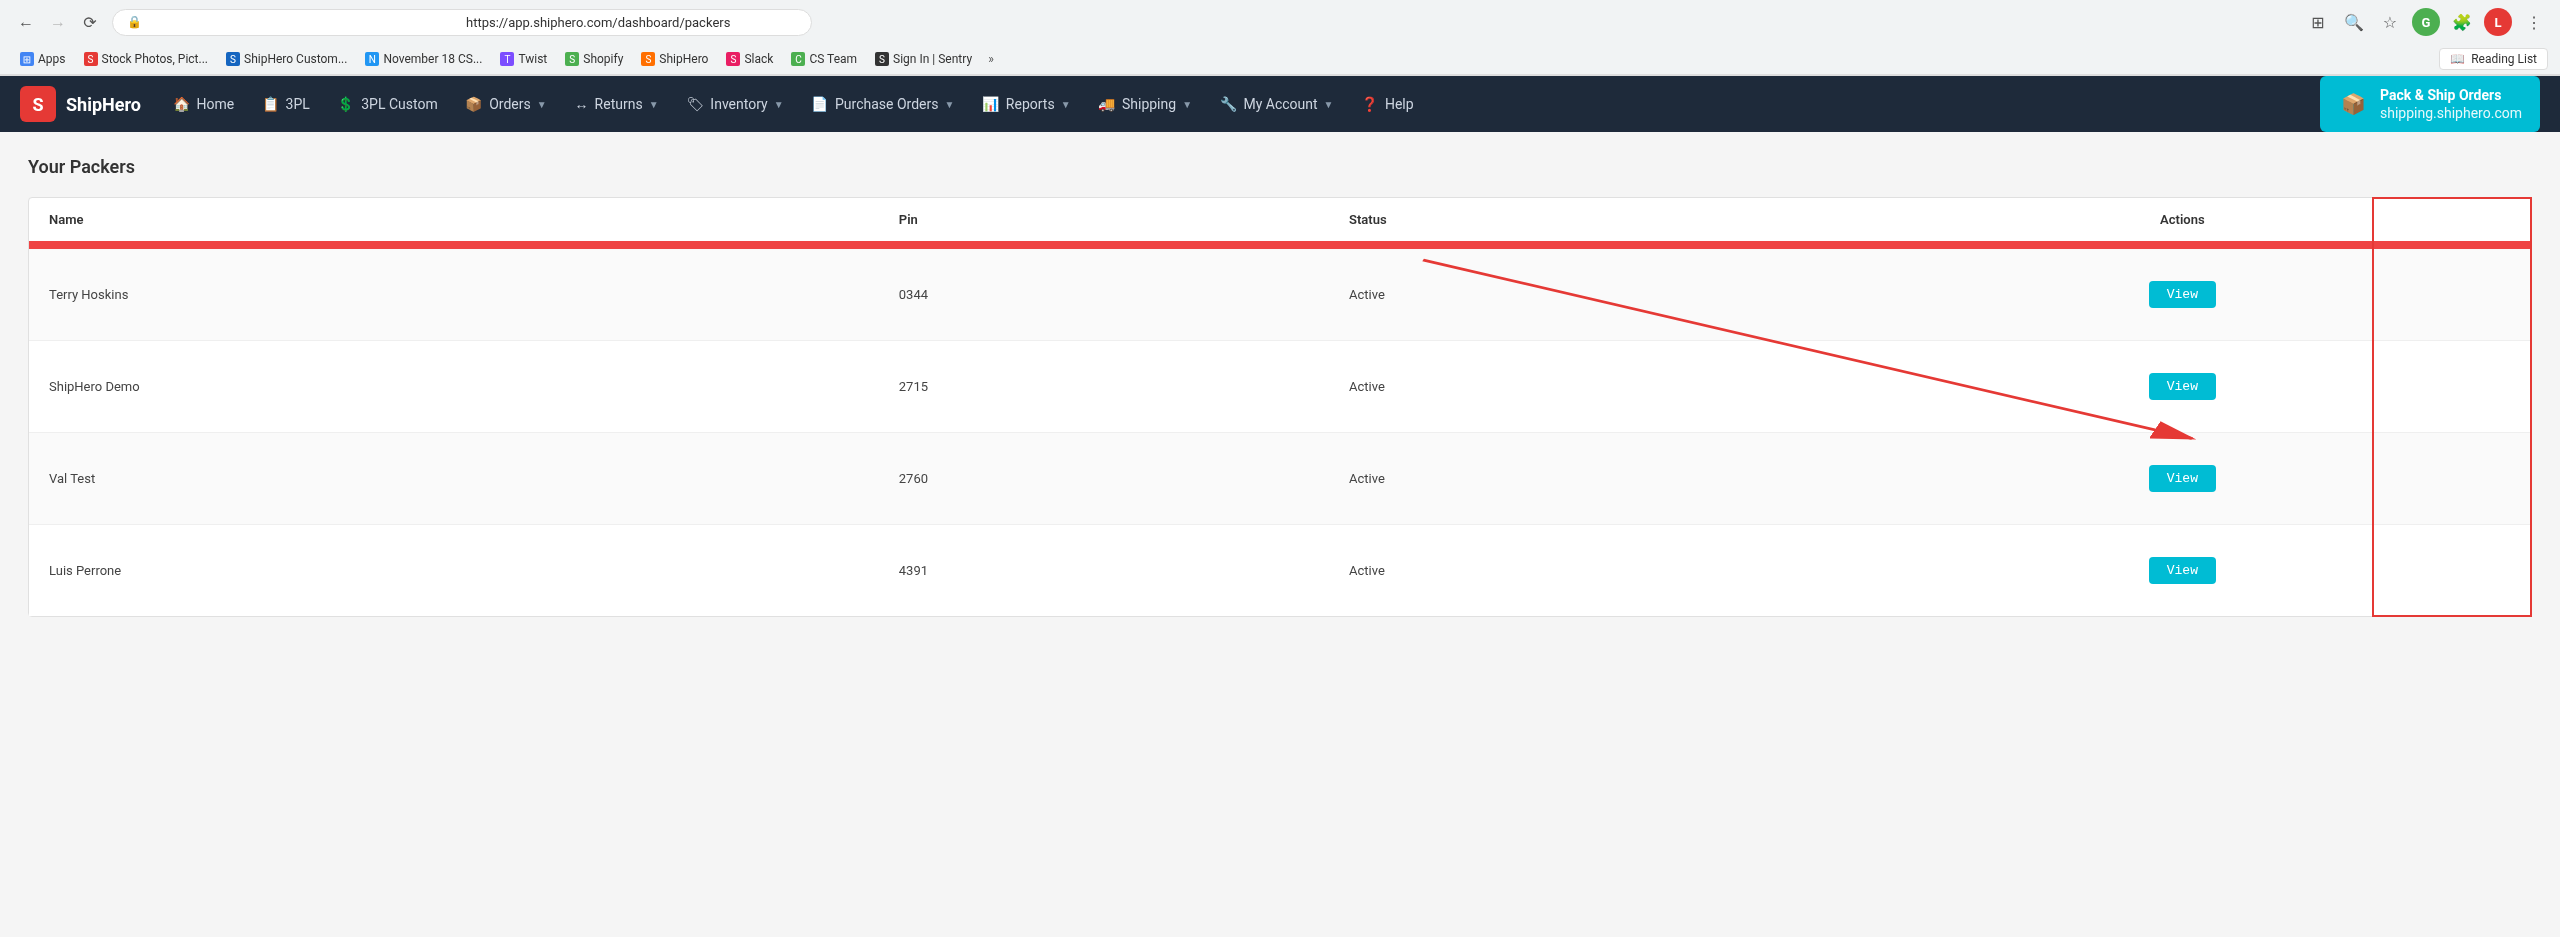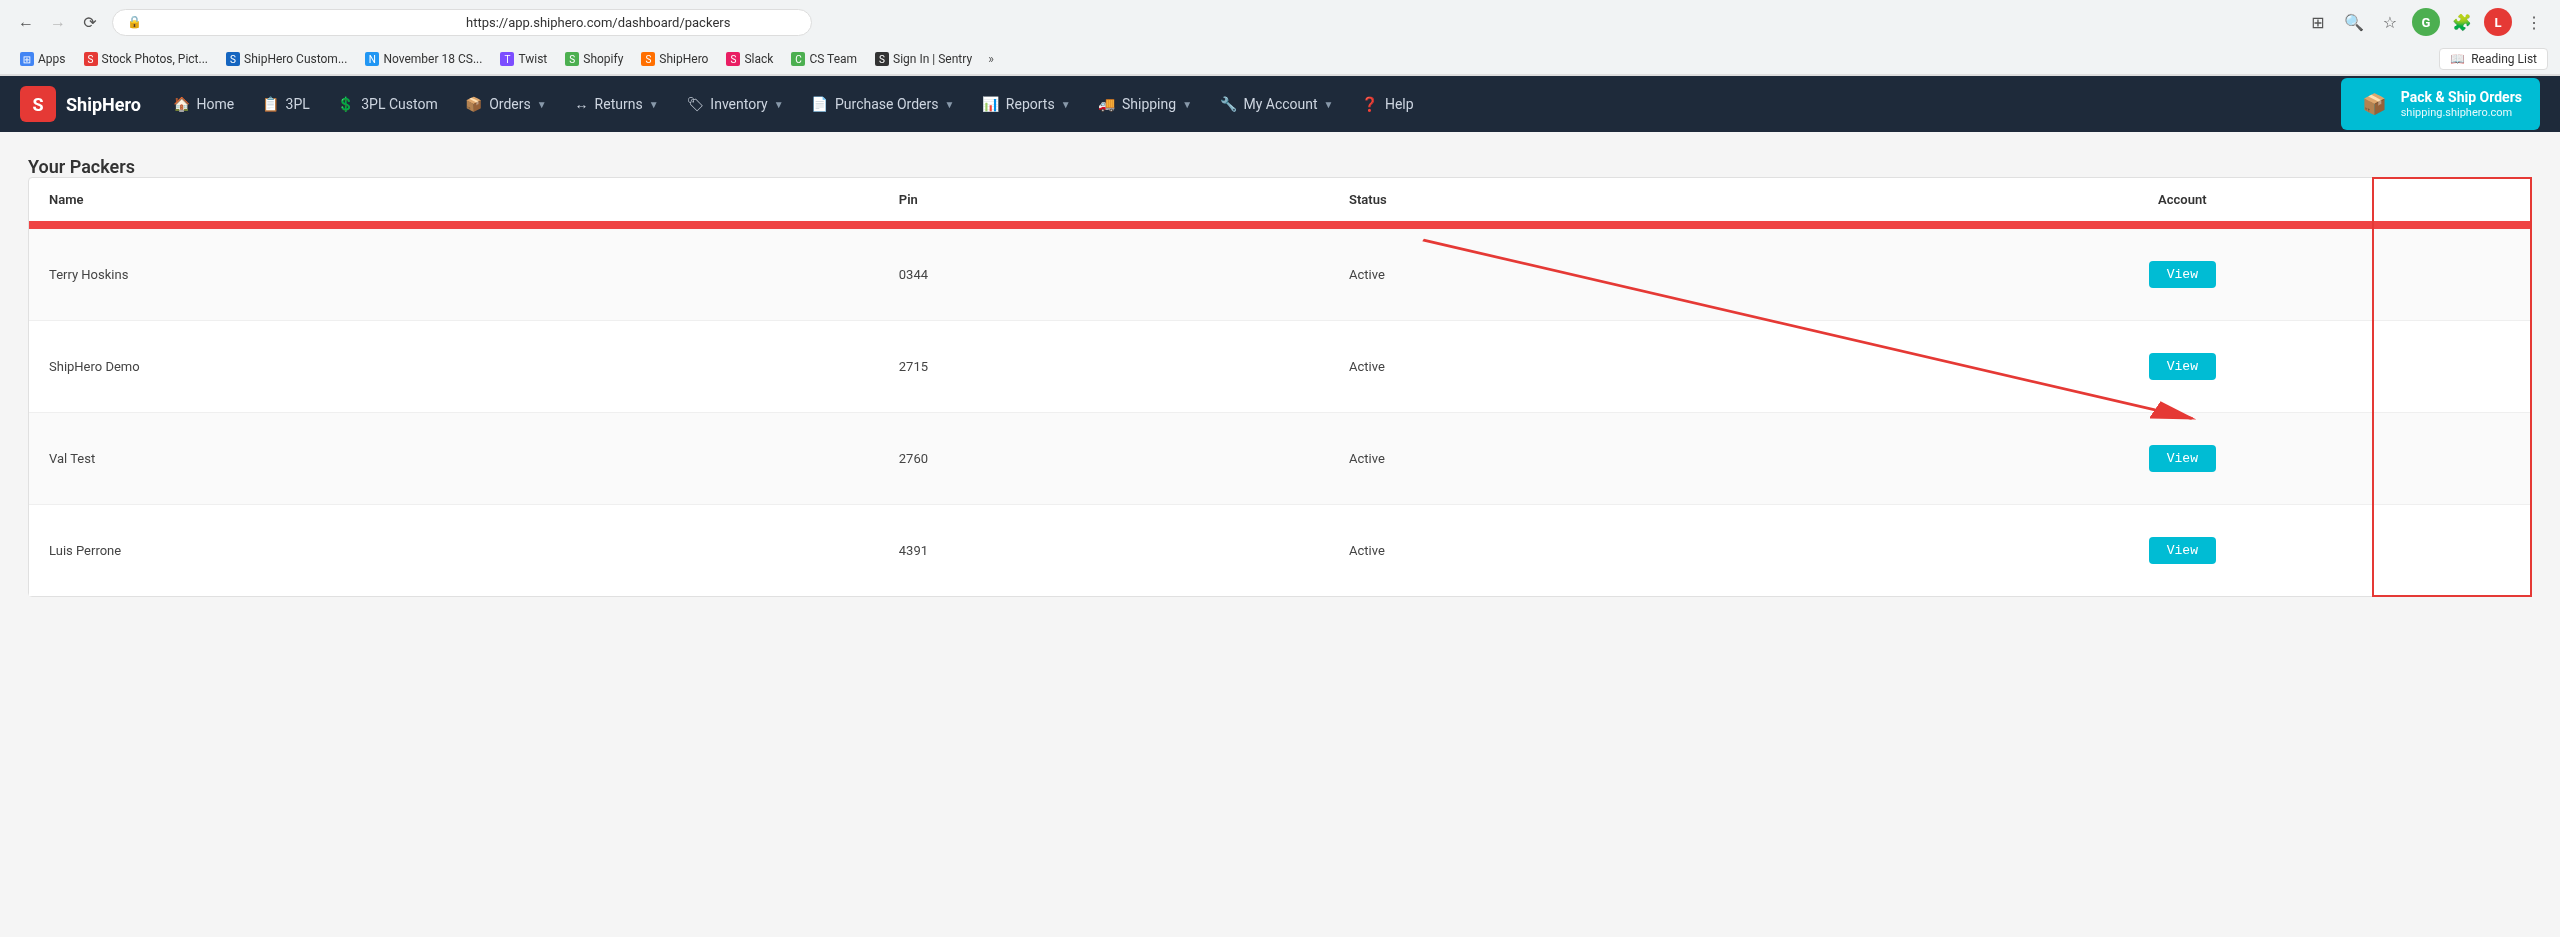--- a/index.html
+++ b/index.html
@@ -196,32 +196,33 @@
       margin-left: auto;
       text-decoration: none;
     }
     .pack-ship-btn .pack-icon {
       width: 32px; height: 32px;
       display: flex; align-items: center; justify-content: center;
       font-size: 20px;
     }
     .pack-ship-text { line-height: 1.3; }
     .pack-ship-text .main { font-weight: bold; font-size: 14px; }
-    .pack-ship-text .sub { font-size: 11px; opacity: 0.9; }
+    .pack-ship-text .sub { font-size: 14px; opacity: 0.9; }
 
     
     .main-content {
       padding: 24px 28px;
       background: #f5f5f5;
       min-height: calc(100vh - 140px);
     }
     .page-title {
       font-size: 18px;
       font-weight: 600;
       color: #333;
+      margin-bottom: 20px;
     }
     .packers-table-container {
       background: white;
       border: 1px solid #e0e0e0;
       border-radius: 4px;
     }
     table {
       width: 100%;
       border-collapse: collapse;
     }
@@ -438,21 +439,21 @@
   <div class="page-title">Your Packers</div>
 
   <div class="table-wrapper">
     <div class="packers-table-container">
       <table>
         <thead>
           <tr>
             <th>Name</th>
             <th>Pin</th>
             <th>Status</th>
-            <th class="actions-col">Account</th>
+            <th class="actions-col">Actions</th>
           </tr>
         </thead>
         <tbody id="packers-tbody">
         <tr>
               <td>Terry Hoskins</td>
               <td>0344</td>
               <td>Active</td>
               <td class="actions-col"><button class="view-btn">View</button></td>
             </tr>
             <tr>

